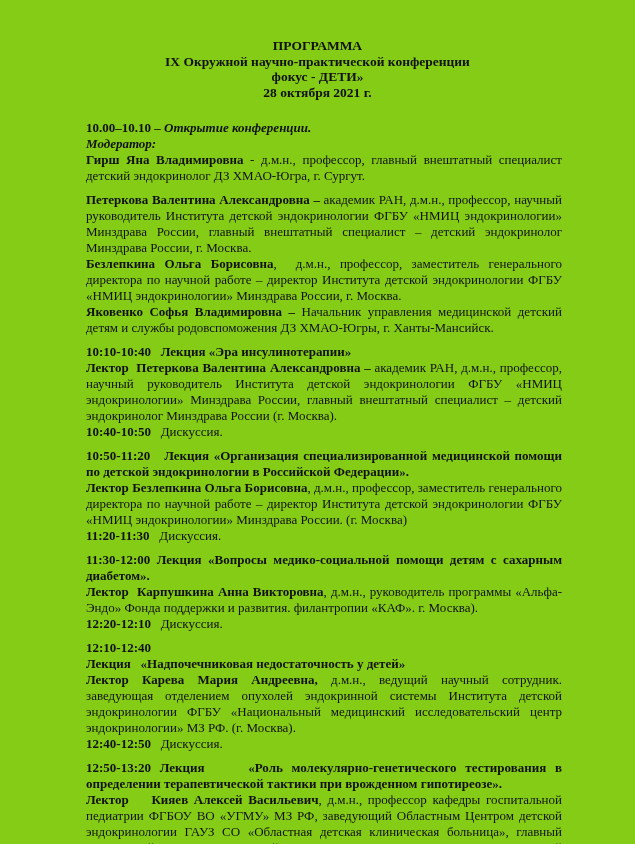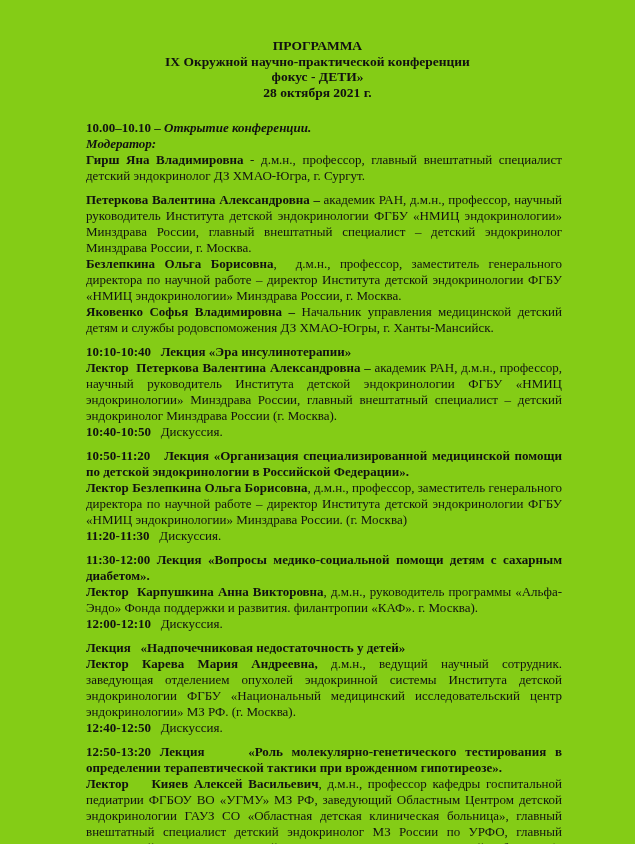--- a/index.html
+++ b/index.html
@@ -73,23 +73,24 @@
         <p class="para"><span class="b">10:40-10:50</span><span>&nbsp;&nbsp; Дискуссия.</span></p>
       </div>
       <div class="group">
         <p class="para"><span class="b">10:50-11:20&nbsp;&nbsp; Лекция «Организация специализированной медицинской помощи по детской эндокринологии в Российской Федерации».</span></p>
         <p class="para"><span class="b">Лектор Безлепкина Ольга Борисовна</span><span>, д.м.н., профессор, заместитель генерального директора по научной работе – директор Института детской эндокринологии ФГБУ «НМИЦ эндокринологии» Минздрава России. (г. Москва)</span></p>
         <p class="para"><span class="b">11:20-11:30</span><span>&nbsp;&nbsp; Дискуссия.</span></p>
       </div>
       <div class="group">
         <p class="para"><span class="b">11:30-12:00 Лекция «Вопросы медико-социальной помощи детям с сахарным диабетом».</span></p>
         <p class="para"><span class="b">Лектор&nbsp; Карпушкина Анна Викторовна</span><span>, д.м.н., руководитель программы «Альфа-Эндо» Фонда поддержки и развития. филантропии «КАФ». г. Москва).</span></p>
-        <p class="para"><span class="b">12:00-12:10</span><span>&nbsp;&nbsp; Дискуссия.</span></p>
+        <p class="para"><span class="b">12:20-12:10</span><span>&nbsp;&nbsp; Дискуссия.</span></p>
       </div>
       <div class="group">
+        <p class="para"><span class="b">12:10-12:40</span></p>
         <p class="para"><span class="b">Лекция&nbsp;&nbsp; «Надпочечниковая недостаточность у детей»</span></p>
         <p class="para"><span class="b">Лектор Карева Мария Андреевна,</span><span> д.м.н., ведущий научный сотрудник. заведующая отделением опухолей эндокринной системы Института детской эндокринологии ФГБУ «Национальный медицинский исследовательский центр эндокринологии» МЗ РФ. (г. Москва).</span></p>
         <p class="para"><span class="b">12:40-12:50</span><span>&nbsp;&nbsp; Дискуссия.</span></p>
       </div>
       <div class="group">
         <p class="para"><span class="b">12:50-13:20 Лекция&nbsp;&nbsp;&nbsp;&nbsp; «Роль молекулярно-генетического тестирования в определении терапевтической тактики при врожденном гипотиреозе».</span></p>
         <p class="para"><span class="b">Лектор&nbsp;&nbsp;&nbsp; Кияев Алексей Васильевич</span><span>, д.м.н., профессор кафедры госпитальной педиатрии ФГБОУ ВО «УГМУ» МЗ РФ, заведующий Областным Центром детской эндокринологии ГАУЗ СО «Областная детская клиническая больница», главный внештатный специалист детский эндокринолог МЗ России по УРФО, главный внештатный специалист-детский эндокринолог МЗ Свердловской области (г. Екатеринбург).</span></p>
       </div>
     </div>
 </div>

